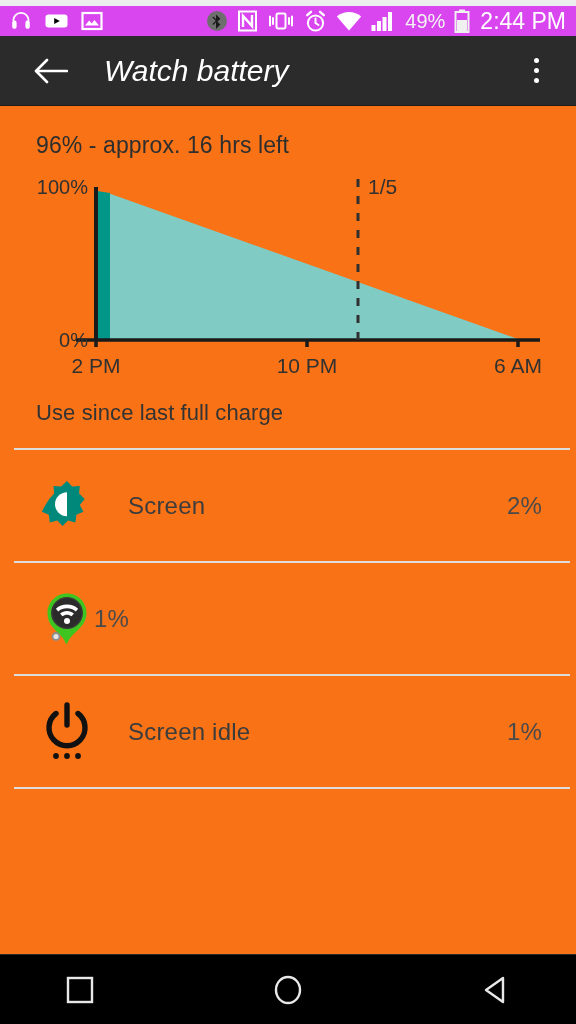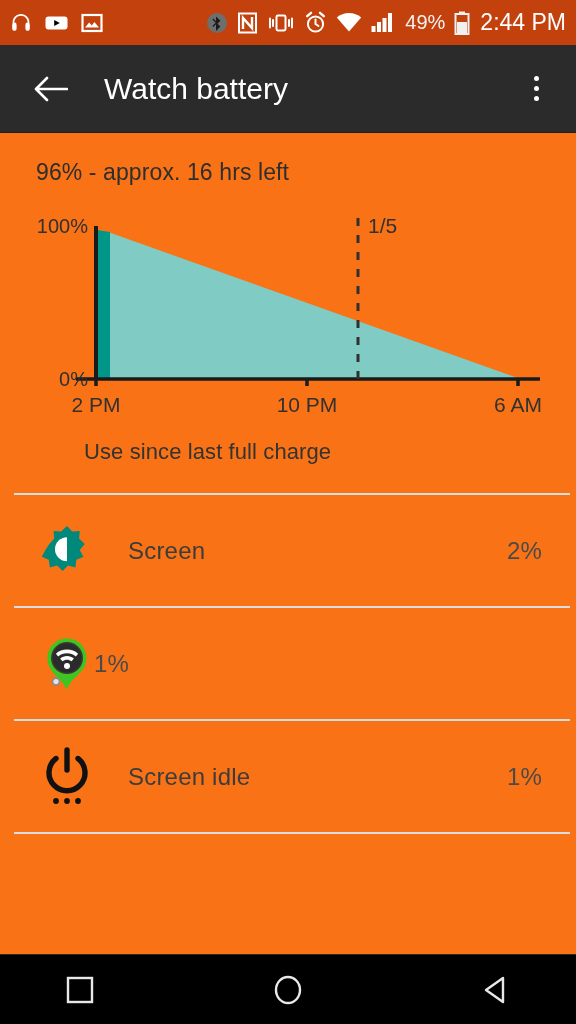--- a/index.html
+++ b/index.html
@@ -18,28 +18,29 @@
     position: relative;
     width: 576px;
     height: 1024px;
     background: #eceded;
     display: flex;
     flex-direction: column;
   }
 
   
   .status-bar {
-    height: 45px;
-    background: #c2410c;
+    height: 30px;
+    background: #d946ef;
     display: flex;
     align-items: center;
     justify-content: space-between;
     padding: 0 10px 0 9px;
     box-sizing: border-box;
     flex: 0 0 auto;
+    margin-top: 6px;
   }
   .status-left, .status-right {
     display: flex;
     align-items: center;
   }
   .status-left { gap: 11px; }
   .status-right { gap: 9px; }
   .sicon {
     display: block;
     line-height: 0;
@@ -52,28 +53,29 @@
   }
   .status-time {
     color: #ffffff;
     font-size: 23px;
     letter-spacing: 0px;
     margin-left: 1px;
   }
 
   
   .app-bar {
-    height: 88px;
+    height: 70px;
     background: #2b2b2b;
     display: flex;
     align-items: center;
     padding: 0 18px 0 28px;
     box-sizing: border-box;
     flex: 0 0 auto;
     border-bottom: 1px solid #1d1d1d;
+    font-style: italic;
   }
   .back-btn {
     width: 46px;
     height: 46px;
     display: flex;
     align-items: center;
     justify-content: center;
     flex: 0 0 auto;
   }
   .app-title {
@@ -113,42 +115,41 @@
     font-size: 23px;
     color: #2e2e2e;
     padding: 26px 0 0 36px;
     letter-spacing: 0.1px;
   }
 
   .chart-wrap {
     position: relative;
     width: 576px;
     height: 215px;
-    margin-top: 20px;
+    margin-top: 8px;
   }
   .chart-wrap svg {
     display: block;
   }
 
   .section-label {
     font-size: 22px;
     color: #333333;
     padding: 18px 0 0 36px;
     letter-spacing: 0.1px;
-    margin-left: 48px;
   }
 
   .divider {
     height: 2px;
     background: #dcdddd;
     margin: 0 6px 0 14px;
   }
 
   .list {
-    margin-top: 28px;
+    margin-top: 22px;
   }
   .row {
     height: 111px;
     display: flex;
     align-items: center;
     padding: 0 34px 0 40px;
     box-sizing: border-box;
   }
   .row-icon {
     width: 54px;

